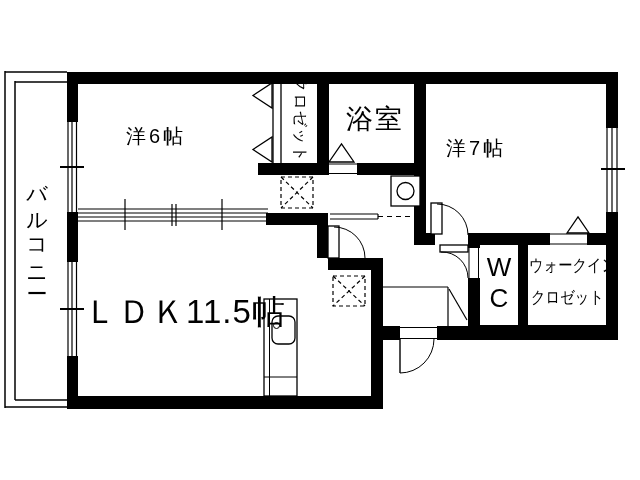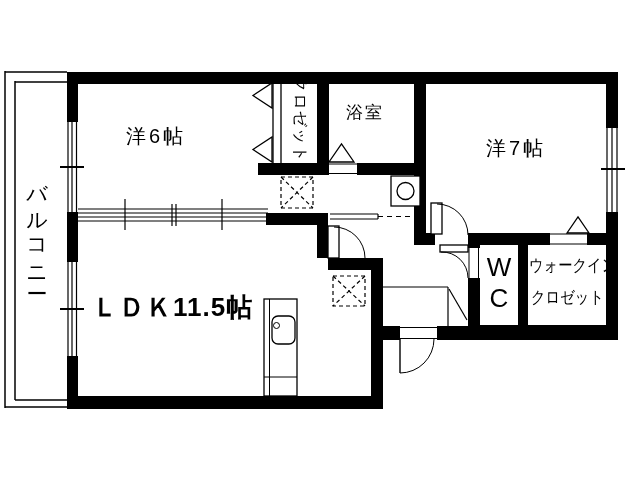--- a/index.html
+++ b/index.html
@@ -3,22 +3,22 @@
 <meta charset="utf-8">
 <style>
   html,body{margin:0;padding:0;background:#fff;}
   #canvas{position:relative;width:640px;height:480px;background:#fff;overflow:hidden;
           font-family:"Liberation Sans","DejaVu Sans",sans-serif;color:#000;}
   .wall{position:absolute;background:#000;}
   .punch{position:absolute;background:#fff;}
   svg.overlay{position:absolute;left:0;top:0;width:640px;height:480px;pointer-events:none;}
   .lbl{position:absolute;white-space:nowrap;color:#000;}
   .lbl-yo{font-size:20px;letter-spacing:3px;font-weight:400;}
-  .lbl-mid{font-size:17px;letter-spacing:2px;font-weight:500;}
-  .lbl-ldk{font-size:26px;letter-spacing:1px;font-weight:700;margin-left:8px;}
+  .lbl-mid{font-size:27px;letter-spacing:2px;font-weight:500;}
+  .lbl-ldk{font-size:33px;letter-spacing:1px;font-weight:400;}
   .lbl-wc{font-size:26px;font-weight:500;text-align:center;width:38px;line-height:31px;}
   .lbl-wic{font-size:17px;font-weight:500;transform:scaleX(.84);transform-origin:0 50%;letter-spacing:0;}
   .lbl-closet{left:283px;top:76px;width:92px;height:34px;line-height:34px;font-size:16px;
               letter-spacing:1px;transform-origin:0 0;transform:translateX(34px) rotate(90deg);font-weight:500;}
   .lbl-balcony{left:21px;top:170px;width:30px;height:142px;font-size:21px;letter-spacing:4px;
                writing-mode:vertical-rl;text-orientation:mixed;font-weight:500;}
 </style>
 </head>
 <body>
 
@@ -164,21 +164,21 @@
 
     <g stroke="#000" stroke-width="1.2" fill="none">
       <line x1="383" y1="287" x2="448" y2="287"></line>
       <line x1="448" y1="287" x2="448" y2="326"></line>
       <line x1="449" y1="289" x2="467" y2="320"></line>
     </g>
   </svg>
 
   <div class="lbl lbl-yo" style="left:126px;top:123px">洋6帖</div>
   <div class="lbl lbl-mid" style="left:346px;top:101px">浴室</div>
-  <div class="lbl lbl-yo" style="left:486px;top:135px">洋7帖</div>
+  <div class="lbl lbl-yo" style="left:446px;top:135px">洋7帖</div>
   <div class="lbl lbl-ldk" style="left:84px;top:290px">ＬＤＫ11.5帖</div>
 
   <div class="lbl lbl-wc" style="left:480px;top:252px">
     <div>W</div>
     <div>C</div>
   </div>
 
   <div class="lbl lbl-wic" style="left:529px;top:254px">ウォークイン</div>
   <div class="lbl lbl-wic" style="left:531px;top:286px">クロゼット</div>
 

